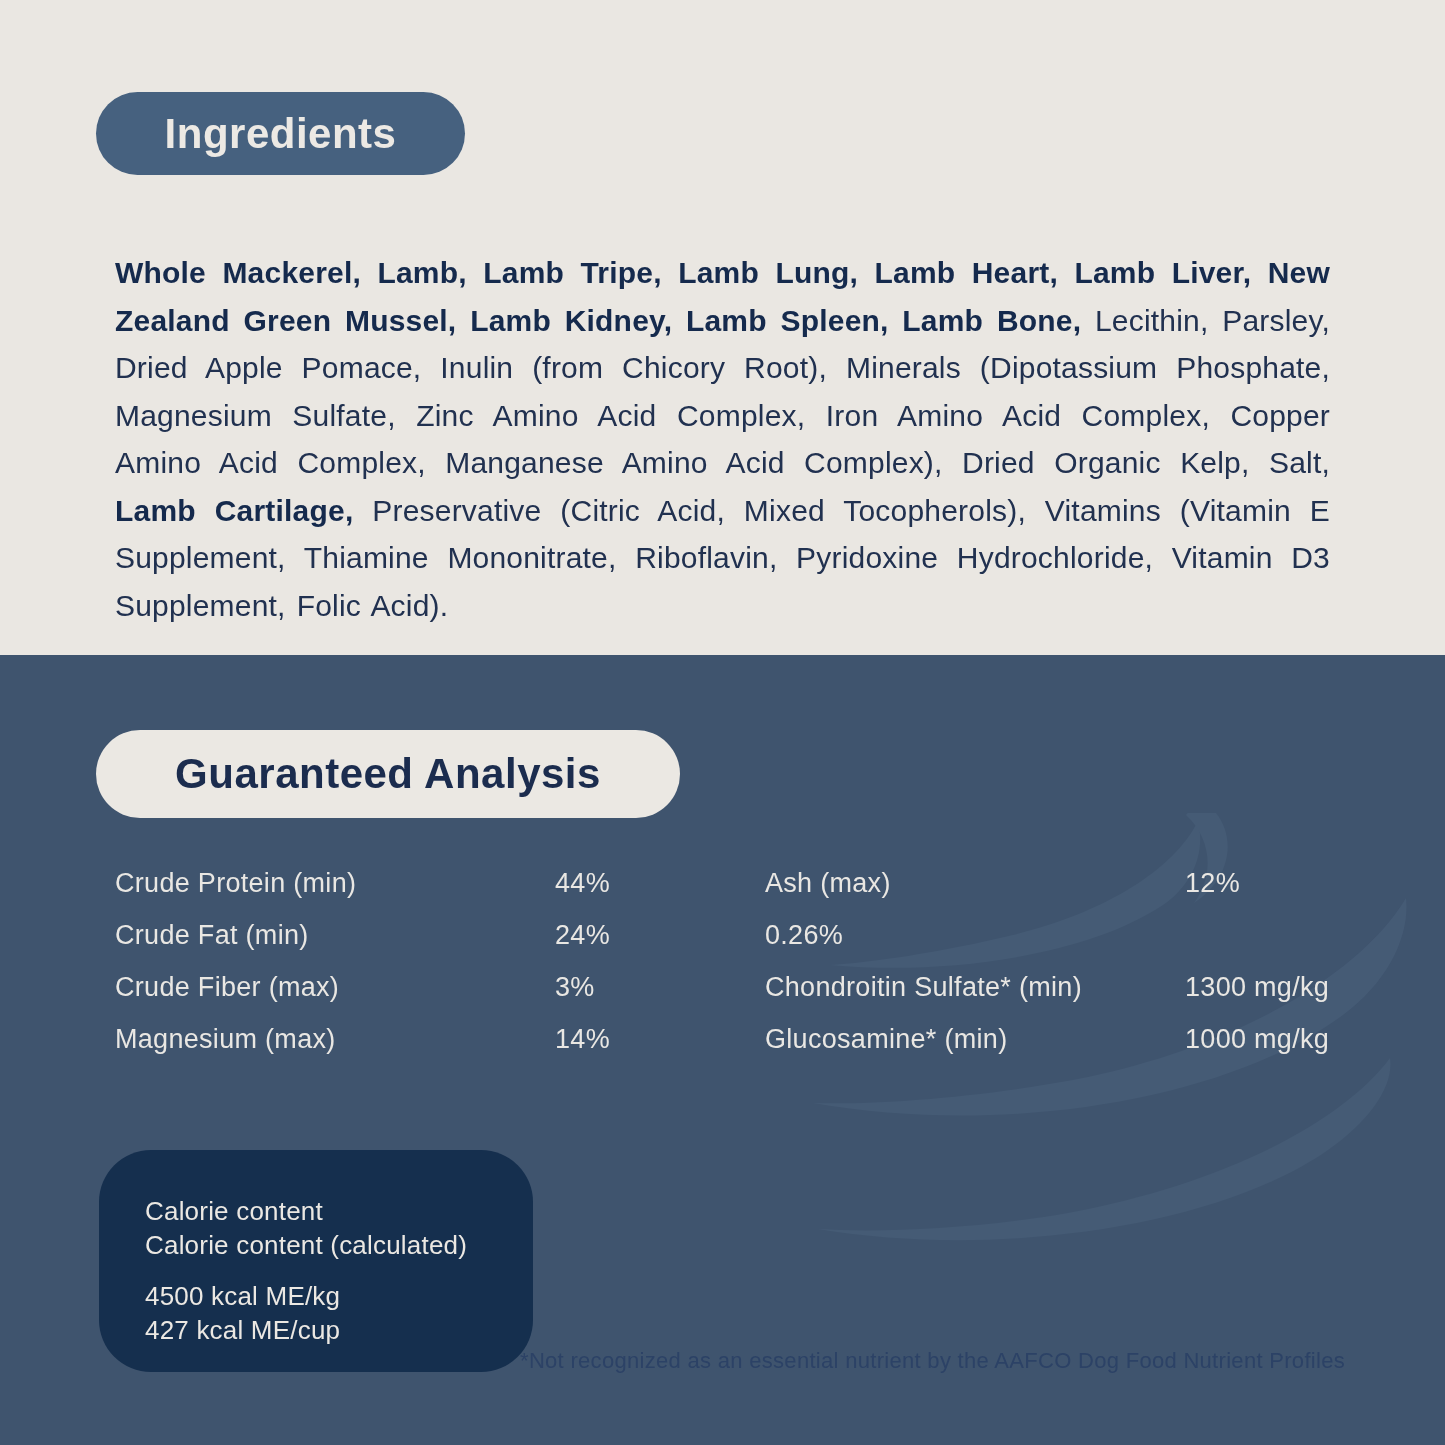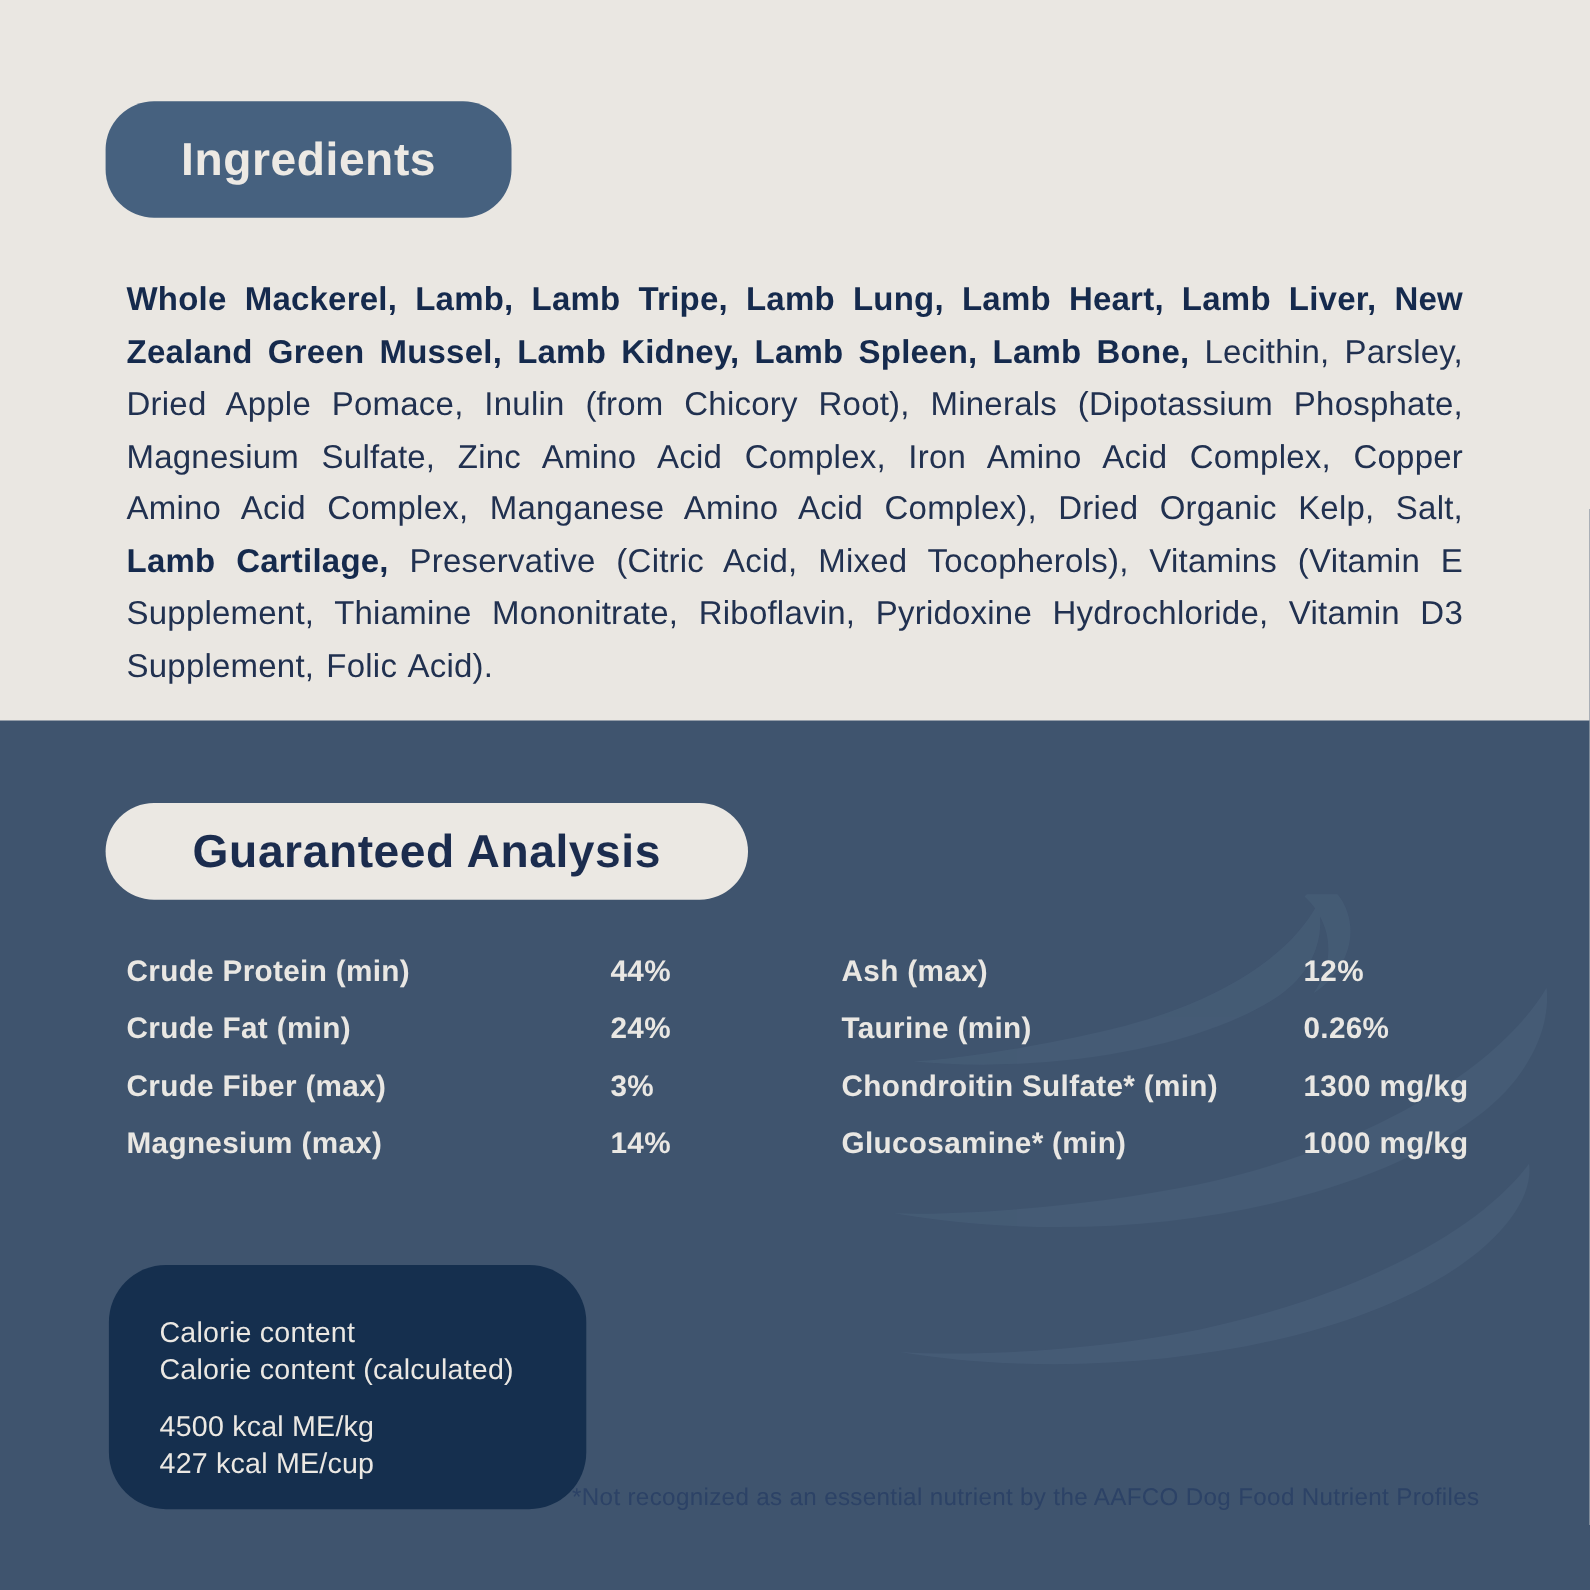--- a/index.html
+++ b/index.html
@@ -14,40 +14,40 @@
   }
   .section-bottom{
     position:absolute;left:0;top:655px;width:1445px;height:790px;
     background:#3f546e;overflow:hidden;
   }
   .badge{
     position:absolute;display:flex;align-items:center;justify-content:center;
     border-radius:44px;font-weight:700;letter-spacing:0.5px;
   }
   .ingredients-badge{
-    left:96px;top:92px;width:369px;height:106px;
+    left:96px;top:92px;width:369px;height:83px;
     background:#46617f;color:#ece9e4;font-size:42px;
   }
   .ga-badge{
     left:96px;top:75px;width:584px;height:88px;
     background:#ebe8e3;color:#1b2c4e;font-size:42px;
   }
   .ingredients-text{
     position:absolute;left:115px;top:219px;width:1215px;
     font-size:30px;line-height:47.5px;color:#213150;
     text-align:justify;letter-spacing:0.2px;word-spacing:2.5px;
   }
   .ingredients-text b{color:#152a4d;font-weight:700;}
   .watermark{
     position:absolute;left:758px;top:158px;width:662px;height:460px;
     pointer-events:none;
   }
   .ga-table{
     position:absolute;left:0;top:202px;width:1445px;height:212px;
-    color:#e9e7e3;font-size:27px;font-weight:700;letter-spacing:0.3px;
+    color:#e9e7e3;font-size:27px;font-weight:400;letter-spacing:0.3px;
   }
   .ga-col{position:absolute;top:0;}
   .ga-col.left{left:115px;width:530px;}
   .ga-col.right{left:765px;width:575px;}
   .ga-row{height:52px;display:flex;align-items:center;}
   .ga-col.left  .ga-label{flex:0 0 440px;}
   .ga-col.right .ga-label{flex:0 0 420px;}
   .ga-value{white-space:nowrap;}
   .calorie-card{
     position:absolute;left:99px;top:495px;width:434px;height:222px;
@@ -105,21 +105,20 @@
         <span class="ga-label">Magnesium (max)</span>
         <span class="ga-value">14%</span>
       </div>
     </div>
     <div class="ga-col right">
       <div class="ga-row">
         <span class="ga-label">Ash (max)</span>
         <span class="ga-value">12%</span>
       </div>
       <div class="ga-row">
-        <span class="ga-label">Taurine (min)</span>
         <span class="ga-value">0.26%</span>
       </div>
       <div class="ga-row">
         <span class="ga-label">Chondroitin Sulfate* (min)</span>
         <span class="ga-value">1300 mg/kg</span>
       </div>
       <div class="ga-row">
         <span class="ga-label">Glucosamine* (min)</span>
         <span class="ga-value">1000 mg/kg</span>
       </div>

